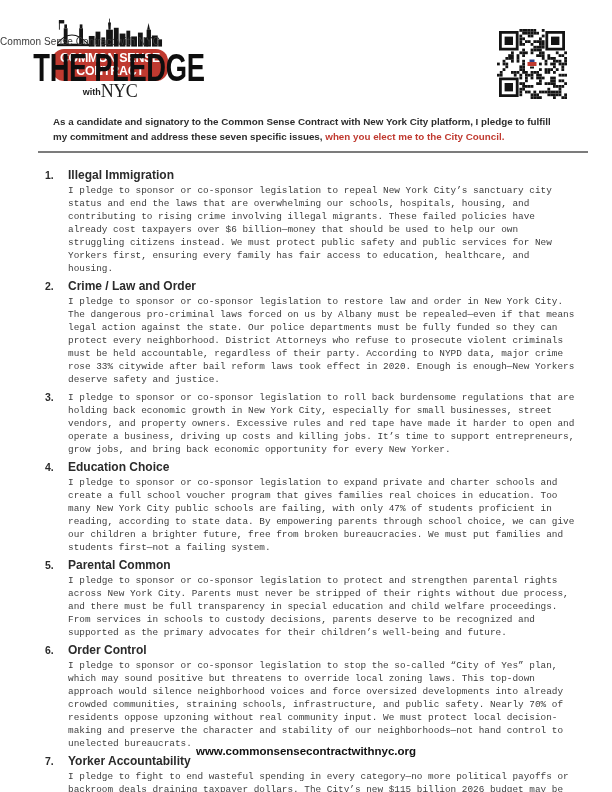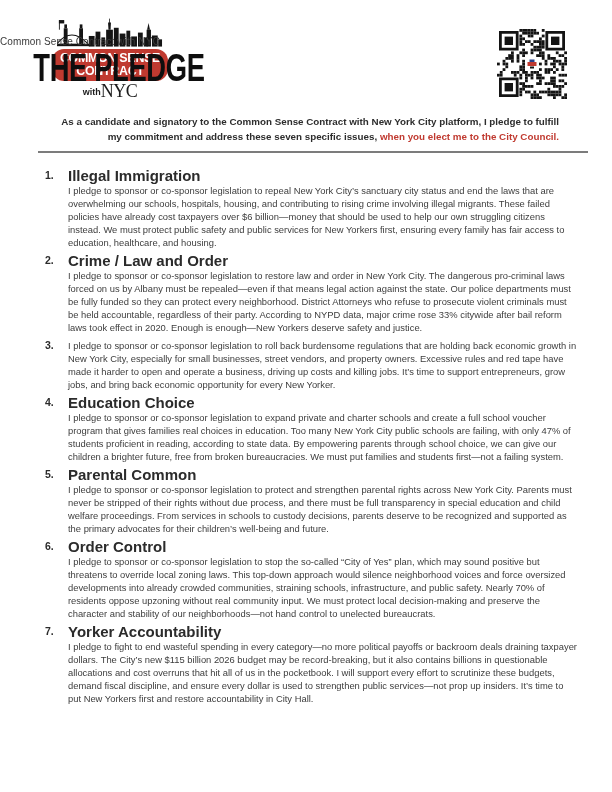--- a/index.html
+++ b/index.html
@@ -32,33 +32,33 @@
   .title-block{position:absolute;left:0;right:0;top:36px;text-align:left;}
   .eyebrow{font-size:10px;color:#3a3a3a;letter-spacing:0.1px;}
   .page-title{
     margin:4px 0 0 0;font-size:38px;line-height:35px;font-weight:bold;color:#0e0e0e;
     display:inline-block;transform:scaleX(.72);transform-origin:center;letter-spacing:-0.5px;white-space:nowrap;
   }
   
   .qr{position:absolute;top:29px;right:45px;width:70px;height:70px;}
   
   .intro{
-    position:absolute;top:104px;left:53px;right:53px;text-align:right;
+    position:absolute;top:104px;left:53px;right:53px;text-align:left;
     font-size:9.8px;font-weight:bold;line-height:15px;color:#2d2d2d;
   }
   .intro .red{color:var(--brand-red);}
   
   .divider{position:absolute;top:151px;left:38px;width:550px;height:0;border-top:2px solid var(--divider-gray);}
   
   .pledges{position:absolute;top:169px;left:45px;width:533px;}
   .pledge{display:flex;margin-bottom:5px;}
   .pledge .num{flex:none;width:23px;font-size:10.5px;font-weight:bold;line-height:13px;color:var(--heading-dark);}
   .pledge .content{flex:1;min-width:0;}
-  .pledge h2{margin:0 0 2px 0;font-size:15px;line-height:13px;font-weight:bold;color:var(--heading-dark);}
-  .pledge p{margin:0;font-size:9.4px;line-height:13px;color:var(--text-dark);}
+  .pledge h2{margin:0 0 2px 0;font-size:12px;line-height:13px;font-weight:bold;color:var(--heading-dark);}
+  .pledge p{margin:0;font-size:9.4px;line-height:13px;color:var(--text-dark);font-family:Liberation Mono, monospace;}
   
   .footer{position:absolute;top:741px;left:0;right:0;text-align:center;}
   .footer .url{font-size:11.5px;font-weight:bold;color:#111;text-decoration:none;cursor:pointer;}
 </style>
 </head>
 <body>
 
 <div class="page">
 
   <div class="logo">
@@ -380,14 +380,17 @@
     <div class="pledge">
       <div class="num">7.</div>
       <div class="content">
         <h2>Yorker Accountability</h2>
         <p>I pledge to fight to end wasteful spending in every category—no more political payoffs or backroom deals draining taxpayer dollars. The City’s new $115 billion 2026 budget may be record-breaking, but it also contains billions in questionable allocations and cost overruns that hit all of us in the pocketbook. I will support every effort to scrutinize these budgets, demand fiscal discipline, and ensure every dollar is used to strengthen public services—not prop up insiders. It’s time to put New Yorkers first and restore accountability in City Hall.</p>
       </div>
     </div>
 
   </div>
 
+  <div class="footer">
+    <span class="url">www.commonsensecontractwithnyc.org</span>
+  </div>
 
 </div>
 
 </body></html>

